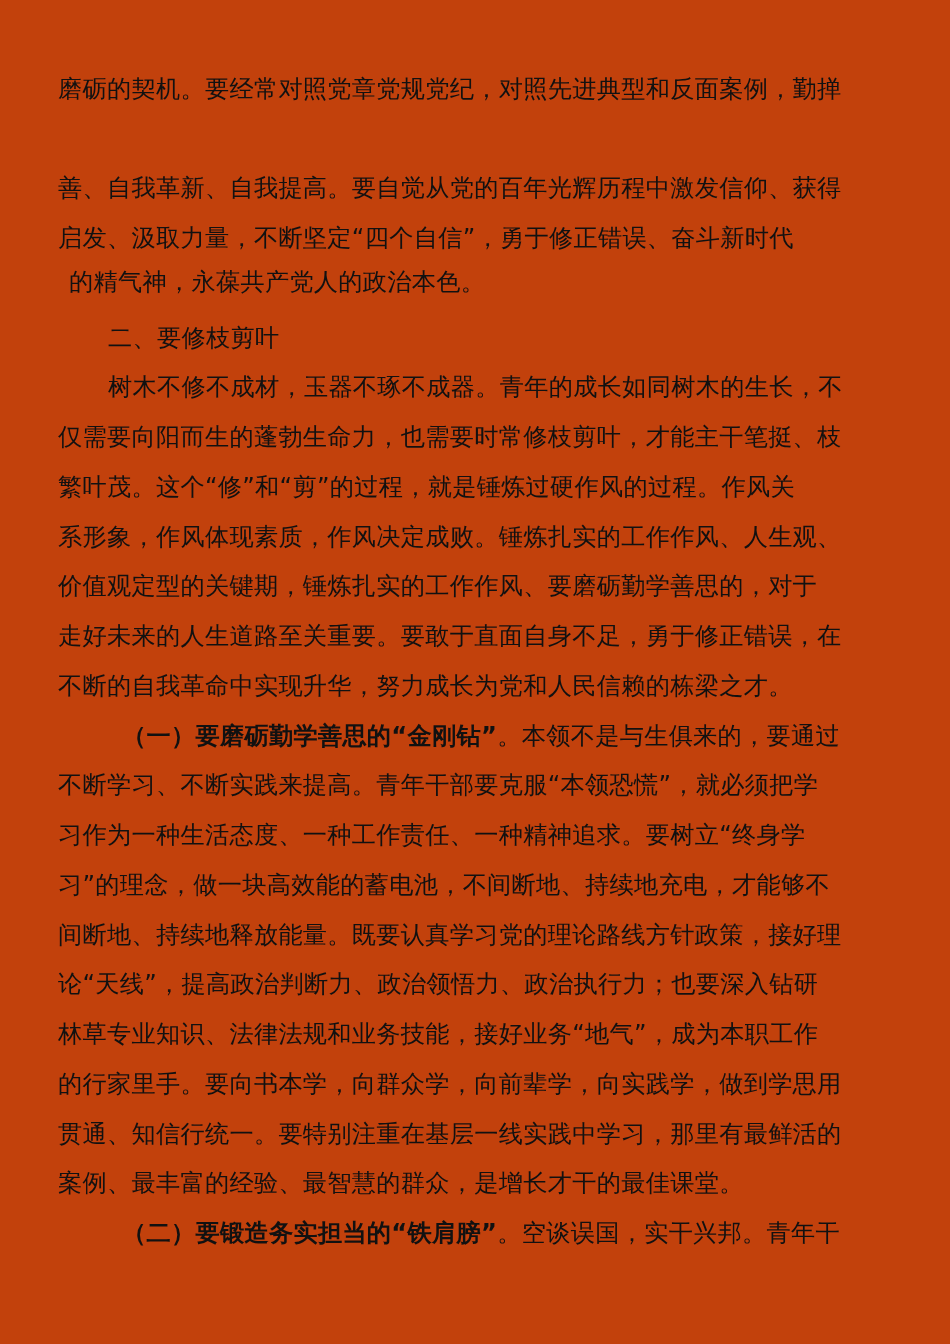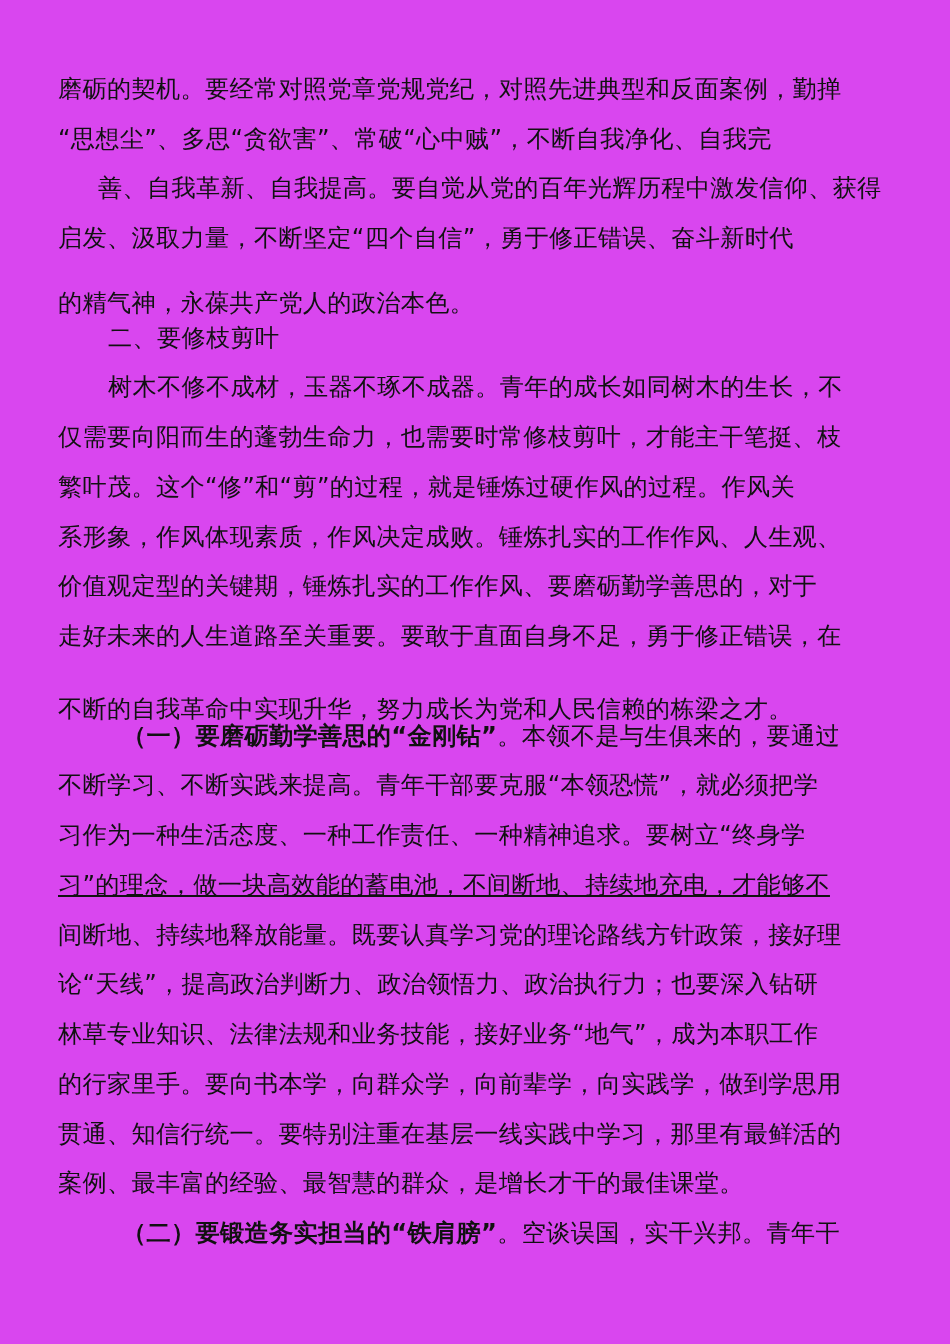--- a/index.html
+++ b/index.html
@@ -1,17 +1,17 @@
 <!DOCTYPE html>
 <html><head>
 <meta charset="utf-8">
 <style>
   html, body { margin: 0; padding: 0; background: #ffffff; }
   body { width: 950px; height: 1344px; position: relative; overflow: hidden; }
-  .page { position: absolute; left: 0; top: 0; width: 950px; height: 1344px; background: #d946ef; }
+  .page { position: absolute; left: 0; top: 0; width: 950px; height: 1344px; background: #c2410c; }
   .line {
     position: absolute;
     left: 58px;
     width: 840px;
     height: 30px;
     font-family: "DejaVu Sans", "Liberation Sans", sans-serif;
     font-size: 24.2px;
     line-height: 30px;
     color: #111111;
     white-space: nowrap;
@@ -20,39 +20,38 @@
   .indent { left: 108px; }
   .indent-bold { left: 122px; }
   .b { font-weight: bold; }
 </style>
 </head>
 <body>
 
 <div class="page">
 
   <div class="line" style="top:74px;">磨砺的契机。要经常对照党章党规党纪，对照先进典型和反面案例，勤掸</div>
-  <div class="line" style="top:124px;">“思想尘”、多思“贪欲害”、常破“心中贼”，不断自我净化、自我完</div>
-  <div class="line" style="top:173px;margin-left:40px;">善、自我革新、自我提高。要自觉从党的百年光辉历程中激发信仰、获得</div>
+  <div class="line" style="top:173px;">善、自我革新、自我提高。要自觉从党的百年光辉历程中激发信仰、获得</div>
   <div class="line" style="top:223px;">启发、汲取力量，不断坚定“四个自信”，勇于修正错误、奋斗新时代</div>
-  <div class="line" style="top:288px;">的精气神，永葆共产党人的政治本色。</div>
+  <div class="line" style="top:267px;margin-left:11px;">的精气神，永葆共产党人的政治本色。</div>
 
   <div class="line indent" style="top:323px;">二、要修枝剪叶</div>
 
   <div class="line indent" style="top:372px;">树木不修不成材，玉器不琢不成器。青年的成长如同树木的生长，不</div>
   <div class="line" style="top:422px;">仅需要向阳而生的蓬勃生命力，也需要时常修枝剪叶，才能主干笔挺、枝</div>
   <div class="line" style="top:472px;">繁叶茂。这个“修”和“剪”的过程，就是锤炼过硬作风的过程。作风关</div>
   <div class="line" style="top:522px;">系形象，作风体现素质，作风决定成败。锤炼扎实的工作作风、人生观、</div>
   <div class="line" style="top:571px;">价值观定型的关键期，锤炼扎实的工作作风、要磨砺勤学善思的，对于</div>
   <div class="line" style="top:621px;">走好未来的人生道路至关重要。要敢于直面自身不足，勇于修正错误，在</div>
-  <div class="line" style="top:671px;margin-top:23px;">不断的自我革命中实现升华，努力成长为党和人民信赖的栋梁之才。</div>
+  <div class="line" style="top:671px;">不断的自我革命中实现升华，努力成长为党和人民信赖的栋梁之才。</div>
 
   <div class="line indent-bold" style="top:721px;"><span class="b">（一）要磨砺勤学善思的“金刚钻”</span><span>。本领不是与生俱来的，要通过</span></div>
   <div class="line" style="top:770px;">不断学习、不断实践来提高。青年干部要克服“本领恐慌”，就必须把学</div>
   <div class="line" style="top:820px;">习作为一种生活态度、一种工作责任、一种精神追求。要树立“终身学</div>
-  <div class="line" style="top:870px;text-decoration:underline;">习”的理念，做一块高效能的蓄电池，不间断地、持续地充电，才能够不</div>
+  <div class="line" style="top:870px;">习”的理念，做一块高效能的蓄电池，不间断地、持续地充电，才能够不</div>
   <div class="line" style="top:920px;">间断地、持续地释放能量。既要认真学习党的理论路线方针政策，接好理</div>
   <div class="line" style="top:969px;">论“天线”，提高政治判断力、政治领悟力、政治执行力；也要深入钻研</div>
   <div class="line" style="top:1019px;">林草专业知识、法律法规和业务技能，接好业务“地气”，成为本职工作</div>
   <div class="line" style="top:1069px;">的行家里手。要向书本学，向群众学，向前辈学，向实践学，做到学思用</div>
   <div class="line" style="top:1119px;">贯通、知信行统一。要特别注重在基层一线实践中学习，那里有最鲜活的</div>
   <div class="line" style="top:1168px;">案例、最丰富的经验、最智慧的群众，是增长才干的最佳课堂。</div>
 
   <div class="line indent-bold" style="top:1218px;"><span class="b">（二）要锻造务实担当的“铁肩膀”</span><span>。空谈误国，实干兴邦。青年干</span></div>
 
 </div>

